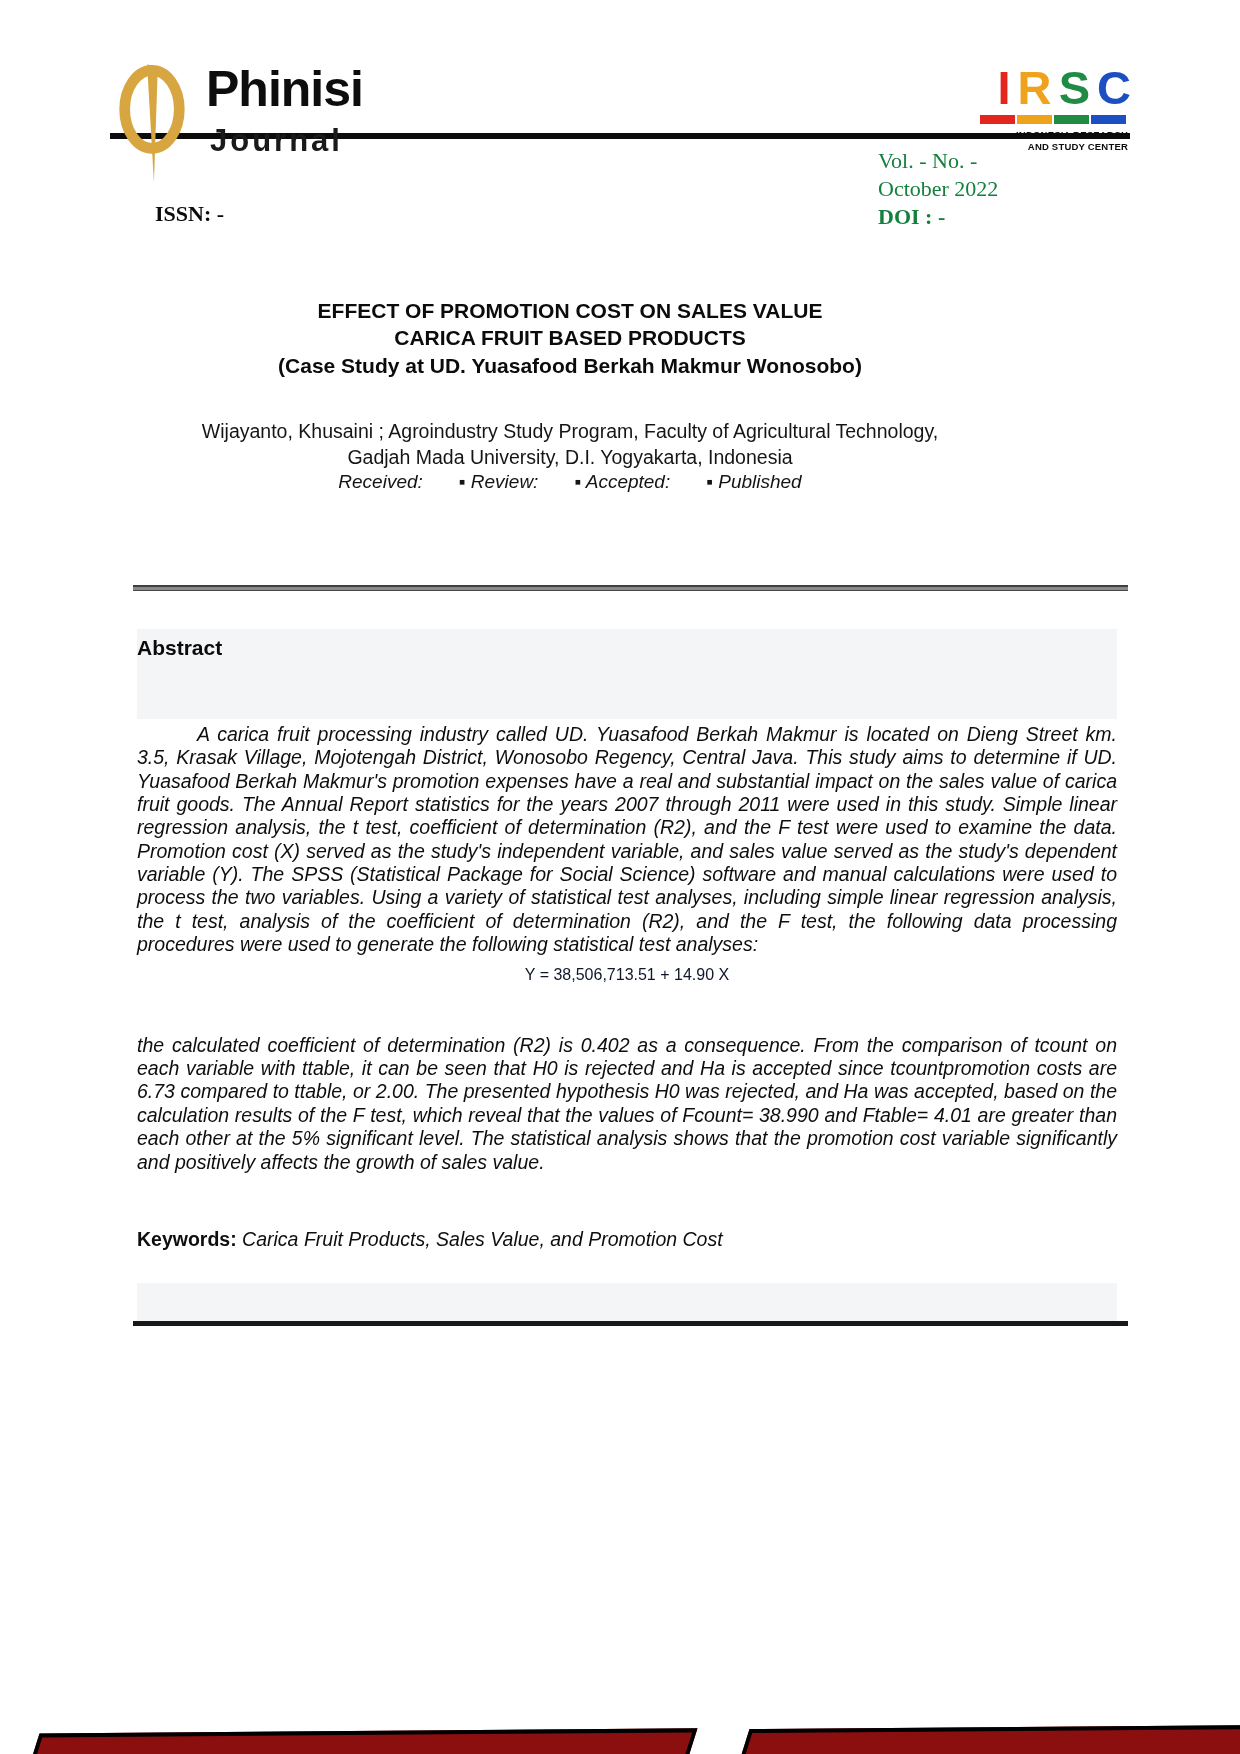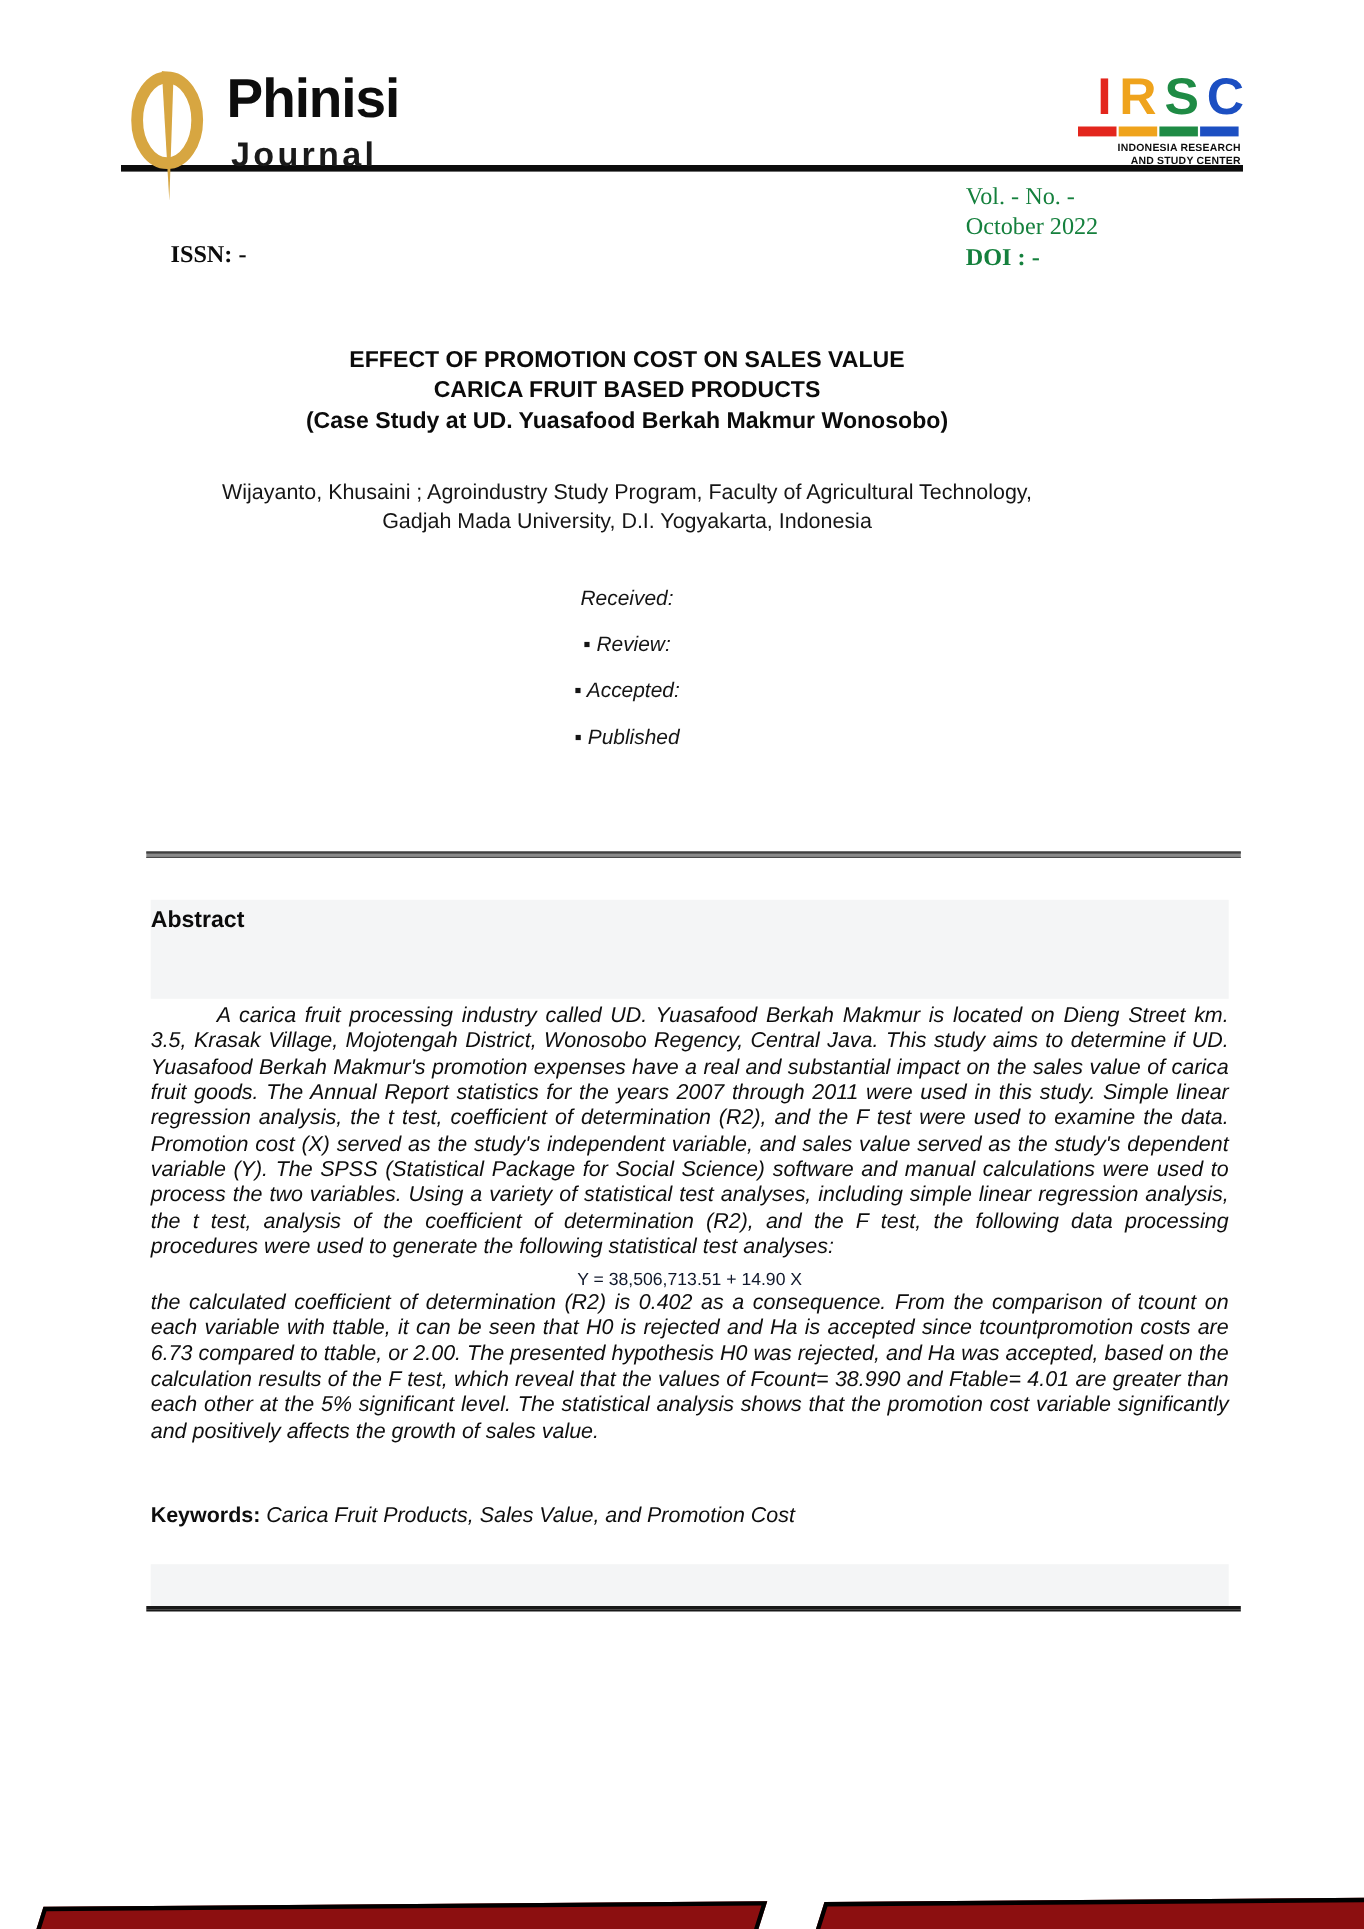--- a/index.html
+++ b/index.html
@@ -6,21 +6,21 @@
   html,body { background:#e8e8e8; }
   .page {
     width:1240px; height:1754px; margin:0 auto; position:relative;
     background:#ffffff; overflow:hidden;
     font-family:"Liberation Sans", sans-serif; color:#111;
   }
 
   
   .header-row {
     display:flex; justify-content:space-between; align-items:flex-start;
-    padding:58px 112px 16px 112px; height:150px;
+    padding:58px 112px 16px 112px; height:133px;
   }
   .phinisi-logo { display:flex; align-items:flex-start; gap:16px; }
   .phi-glyph { display:block; margin-top:2px; }
   .phinisi-text { display:flex; flex-direction:column; margin-top:6px; }
   .phinisi-name { font-size:50px; font-weight:800; letter-spacing:-1px; color:#0d0d0d; line-height:1.0; }
   .phinisi-sub  { font-size:31px; font-weight:700; letter-spacing:3px; color:#1a1a1a; margin-top:9px; margin-left:4px; }
 
   .irsc-logo { width:150px; text-align:right; margin-top:8px; }
   .irsc-letters { font-size:47px; font-weight:800; letter-spacing:-3px; line-height:0.95; white-space:nowrap; }
   .irsc-bar { display:flex; gap:2px; height:9px; margin:4px 2px 5px 2px; }
@@ -33,36 +33,36 @@
   .meta-block { position:relative; height:110px; font-family:"Liberation Serif", serif; }
   .meta-right { position:absolute; left:878px; top:8px; font-size:22px; line-height:1.28; color:#15803d; }
   .meta-doi { font-weight:700; }
   .meta-issn { position:absolute; left:155px; top:62px; font-size:22px; font-weight:700; color:#0c0c0c; }
 
   
   .front { width:920px; margin-left:110px; text-align:center; }
   .title-block { margin-top:48px; font-size:21px; font-weight:700; line-height:1.3; color:#0b0b0b; }
   .authors-block { margin-top:40px; font-size:19.5px; line-height:1.33; color:#151515; }
   .email-link { color:#2323e0; text-decoration:underline; font-size:19.5px; }
-  .dates-line { margin-top:46px; font-size:19px; font-style:italic; display:flex; justify-content:center; gap:20px; color:#141414;flex-direction:column; }
+  .dates-line { font-size:19px; font-style:italic; display:flex; justify-content:center; gap:36px; color:#141414; }
 
   
   .divider-gray { margin:92px 112px 0 133px; height:6px; background:#8a8a8a; border-top:2px solid #3f3f3f; border-bottom:1px solid #4a4a4a; }
   .divider-double { margin:0 112px 0 133px; height:5px; border-top:3px solid #181818; border-bottom:2px solid #181818; }
 
   
   .abstract-sec { margin:38px 123px 0 137px; }
   .abstract-head-box { height:90px; padding-top:7px; text-align:left; }
   .abstract-heading { font-size:21px; font-weight:700; color:#0b0b0b; }
   .abstract-p {
     font-size:19.5px; font-style:italic; line-height:1.2; text-align:justify; color:#0e0e0e;
   }
   .abstract-p1 { margin-top:4px; text-indent:60px; }
   .equation { text-align:center; font-size:16px; margin:9px 0 0 0; color:#0f172a; }
-  .abstract-p2 { }
+  .abstract-p2 { margin-top:50px; }
   .keywords-line { margin-top:54px; font-size:19.5px; color:#0e0e0e; }
   .keywords-label { font-weight:700; }
   .keywords-value { font-style:italic; }
   .band-bottom { margin-top:32px; height:38px; }
 
   
   .footer-bar {
     position:absolute; height:60px; border:4px solid #000;
   }
   .footer-bar.left  { left:30px;  top:1731px; width:658px; transform:rotate(-0.45deg) skewX(-18deg); }

